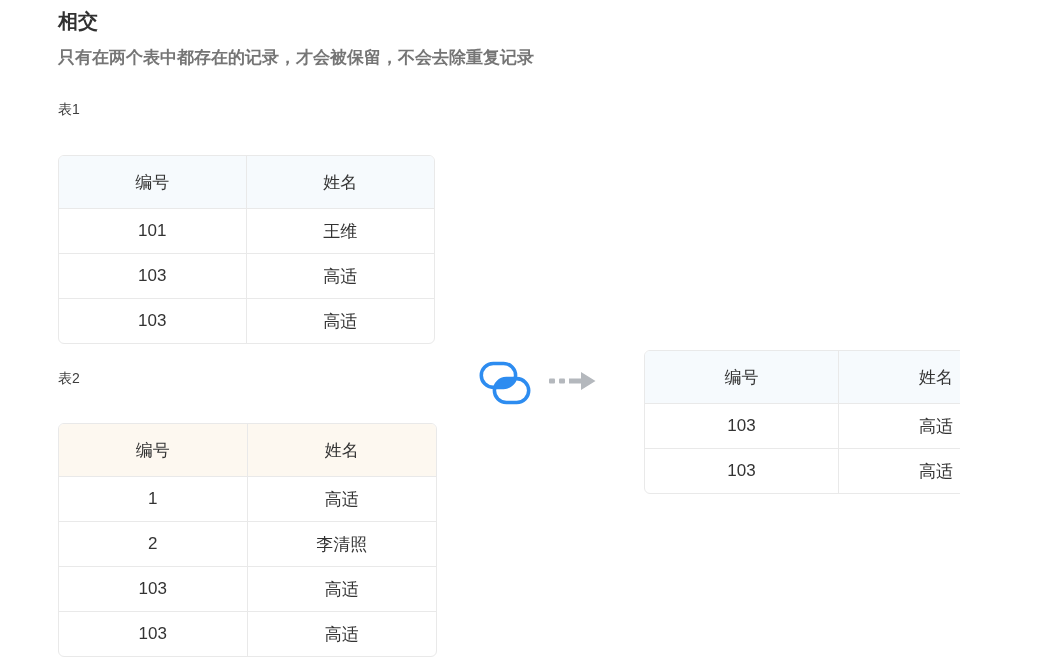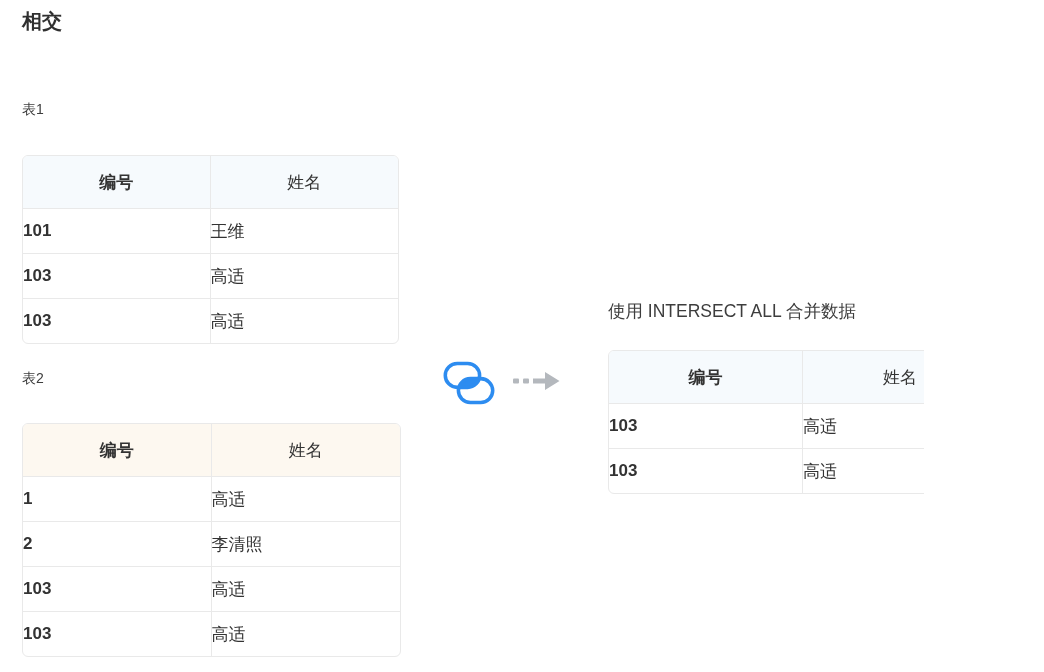--- a/index.html
+++ b/index.html
@@ -13,20 +13,21 @@
     --text-muted:#757575;
   }
   *{margin:0;padding:0;box-sizing:border-box;}
   html,body{background:#ffffff;}
   .page{
     position:relative;
     width:924px;height:672px;
     background:#ffffff;
     font-family:"Liberation Sans","DejaVu Sans",sans-serif;
     overflow:hidden;
+    margin-left:36px;
   }
   .title{
     position:absolute;left:22px;top:8px;
     font-size:20px;font-weight:700;color:var(--text-dark);
   }
   .subtitle{
     position:absolute;left:22px;top:46px;
     font-size:17px;font-weight:600;color:var(--text-muted);
   }
   .tbl-label{
@@ -43,39 +44,39 @@
   table.tbl{
     width:100%;
     border-collapse:separate;border-spacing:0;
     table-layout:fixed;
     font-size:17px;color:var(--text-cell);
   }
   table.tbl th{
     height:52px;font-weight:400;text-align:center;vertical-align:middle;
   }
   table.tbl td{
-    height:45px;text-align:left;vertical-align:middle;
+    height:45px;text-align:center;vertical-align:middle;
     border-top:1px solid var(--border);
   }
   table.tbl th:first-child,table.tbl td:first-child{
     border-right:1px solid var(--border);
-    font-weight:bold;
   }
   .blue table.tbl th{background:var(--header-blue);}
   .cream table.tbl th{background:var(--header-cream);}
   .connector{position:absolute;left:443px;top:361px;width:125px;height:46px;}
   .icon-blue{position:absolute;left:0;top:0;color:var(--accent-blue);}
   .icon-gray{position:absolute;left:69px;top:7px;color:var(--arrow-gray);}
 </style>
 </head>
 <body>
 
 <div class="page">
 
   <div class="title">相交</div>
+  <div class="subtitle">只有在两个表中都存在的记录，才会被保留，不会去除重复记录</div>
 
   <div class="tbl-label" style="left:22px;top:101px;">表1</div>
   <div class="tbl-wrap blue" style="left:22px;top:155px;width:377px;">
     <table class="tbl">
         <thead>
           <tr>
             <th>编号</th>
             <th>姓名</th>
           </tr>
         </thead>
@@ -137,21 +138,20 @@
       <rect x="2.2" y="2.2" width="33" height="23" rx="11.5" fill="none" stroke="currentColor" stroke-width="3.4"></rect>
       <rect x="14.8" y="16.8" width="33" height="23" rx="11.5" fill="none" stroke="currentColor" stroke-width="3.4"></rect>
     </svg>
     <svg class="icon-gray" width="52" height="26" viewBox="0 0 52 26">
       <rect x="1" y="10.5" width="6" height="5" rx="1" fill="currentColor"></rect>
       <rect x="11" y="10.5" width="6" height="5" rx="1" fill="currentColor"></rect>
       <path d="M21 10.5 h12 V4 l14.5 9 L33 22 v-6.5 h-12 z" fill="currentColor"></path>
     </svg>
   </div>
 
-  <div class="tbl-label" style="left:608px;top:299px;font-size:17.5px;">使用 INTERSECT ALL 合并数据</div>
   <div class="tbl-wrap blue" style="left:608px;top:350px;width:390px;">
     <table class="tbl">
         <thead>
           <tr>
             <th>编号</th>
             <th>姓名</th>
           </tr>
         </thead>
         <tbody>
           <tr>

